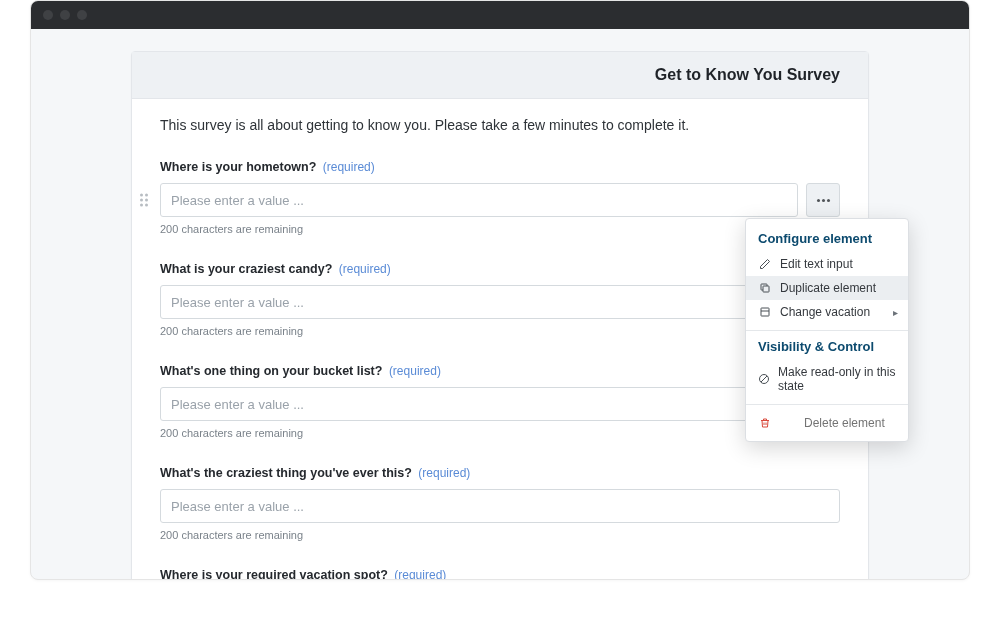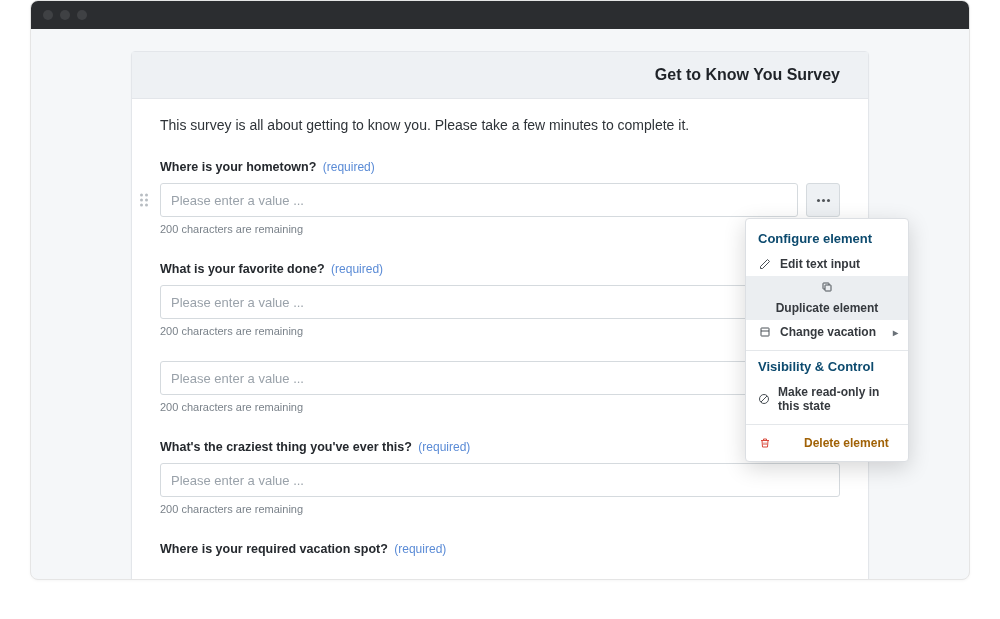--- a/index.html
+++ b/index.html
@@ -161,45 +161,43 @@
     }
     .pop-item {
       display: flex;
       align-items: center;
       gap: 8px;
       padding: 5px 12px;
       font-size: 12px;
       color: #35393e;
       cursor: pointer;
       position: relative;
-      font-weight: bold;
     }
     .pop-item.highlight {
       background: #ebeef1;
-      flex-direction: column;
     }
     .pop-item .chev {
       position: absolute;
       right: 10px;
       color: #6a7178;
       font-size: 10px;
     }
     .pop-icon {
       width: 14px;
       display: flex;
       justify-content: center;
       color: #4a5056;
     }
     .pop-divider {
       height: 1px;
       background: #e4e7ea;
       margin: 6px 0;
     }
     .pop-item.delete {
-      color: #a16207;
+      color: #737373;
       gap: 32px;
     }
     .pop-item.delete .pop-icon { color: #d9483b; }
     svg { display: block; }
   </style>
 </head>
 <body>
 
 <div class="window">
   <div class="titlebar">
@@ -241,30 +239,34 @@
               <span></span>
                 <span></span>
                 <span></span>
             </div>
           </div>
           <div class="char-remain">200 characters are remaining</div>
         </div>
 
         <div class="field-block">
           <div class="field-label-row">
-            <span class="field-label">What is your favorite done?</span>
+            <span class="field-label">What is your craziest candy?</span>
             <span class="field-required">(required)</span>
           </div>
           <div class="input-row">
             <input class="text-input" placeholder="Please enter a value ..." style="">
           </div>
           <div class="char-remain">200 characters are remaining</div>
         </div>
 
         <div class="field-block">
+          <div class="field-label-row">
+            <span class="field-label">What's one thing on your bucket list?</span>
+            <span class="field-required">(required)</span>
+          </div>
           <div class="input-row">
             <input class="text-input" placeholder="Please enter a value ..." style="">
           </div>
           <div class="char-remain">200 characters are remaining</div>
         </div>
 
         <div class="field-block">
           <div class="field-label-row">
             <span class="field-label">What's the craziest thing you've ever this?</span>
             <span class="field-required">(required)</span>

